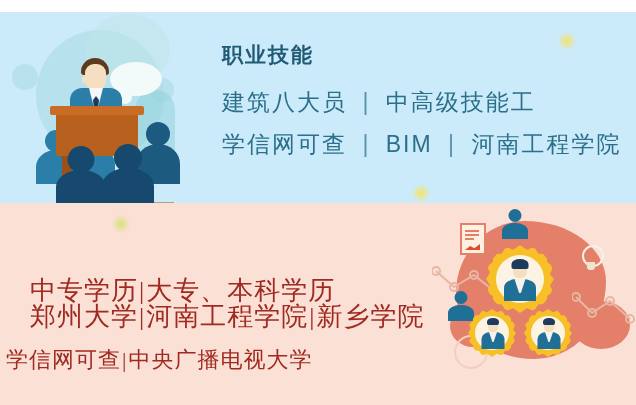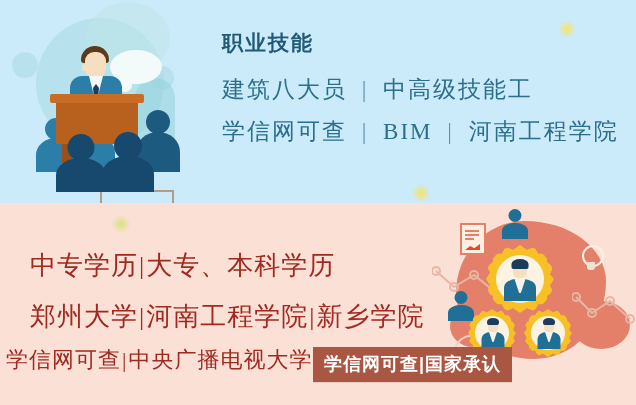--- a/index.html
+++ b/index.html
@@ -14,21 +14,21 @@
   .banner {
     position: relative;
     width: 636px;
     height: 405px;
     overflow: hidden;
   }
 
   
   .panel-top {
     position: absolute;
-    left: 0; top: 0;
+    left: 0; top: 12px;
     width: 636px;
     height: 203px;
     background: #cbebfa;
     overflow: hidden;
   }
   
   .blob {
     position: absolute;
     border-radius: 50%;
     background: #a7dbe2;
@@ -152,21 +152,20 @@
     letter-spacing: 2px;
     line-height: 1.2;
     margin: 0 0 14px 0;
   }
   .line-top {
     font-size: 23px;
     color: #2c6f8a;
     letter-spacing: 2px;
     line-height: 42px;
     white-space: nowrap;
-    font-family: Liberation Serif, serif;
   }
   .line-top .sep { color: #5a93aa; padding: 0 7px; font-weight: 300; }
 
   
   .panel-bottom {
     position: absolute;
     left: 0; top: 203px;
     width: 636px;
     height: 202px;
     background: #fbe0d6;
@@ -294,21 +293,21 @@
     letter-spacing: 2px;
   }
   .serif-line {
     position: absolute;
     font-family: "Liberation Serif", "DejaVu Serif", serif;
     color: #a02a20;
     white-space: nowrap;
     letter-spacing: 1px;
   }
   .serif-line .bar { color: #a02a20; padding: 0 1px; }
-  .sl1 { left: 30px; top: 45px; font-size: 26px; }
+  .sl1 { left: 30px; top: 70px; font-size: 26px; }
   .sl2 { left: 30px; top: 96px; font-size: 26px; }
   .sl3 { left: 6px;  top: 142px; font-size: 22px; }
 
   .badge {
     position: absolute;
     left: 313px; top: 144px;
     padding: 5px 11px 6px 11px;
     background: #a95742;
     color: #ffffff;
     font-size: 18px;
@@ -468,16 +467,15 @@
     </div>
 
     <div class="serif-line sl2">
       <span>郑州大学</span><span class="bar">|</span><span>河南工程学院</span><span class="bar">|</span><span>新乡学院</span>
     </div>
 
     <div class="serif-line sl3">
       <span>学信网可查</span><span class="bar">|</span><span>中央广播电视大学</span>
     </div>
 
-    <div class="badge">学信网可查|国家承认</div>
   </div>
 
 </div>
 
 </body></html>

